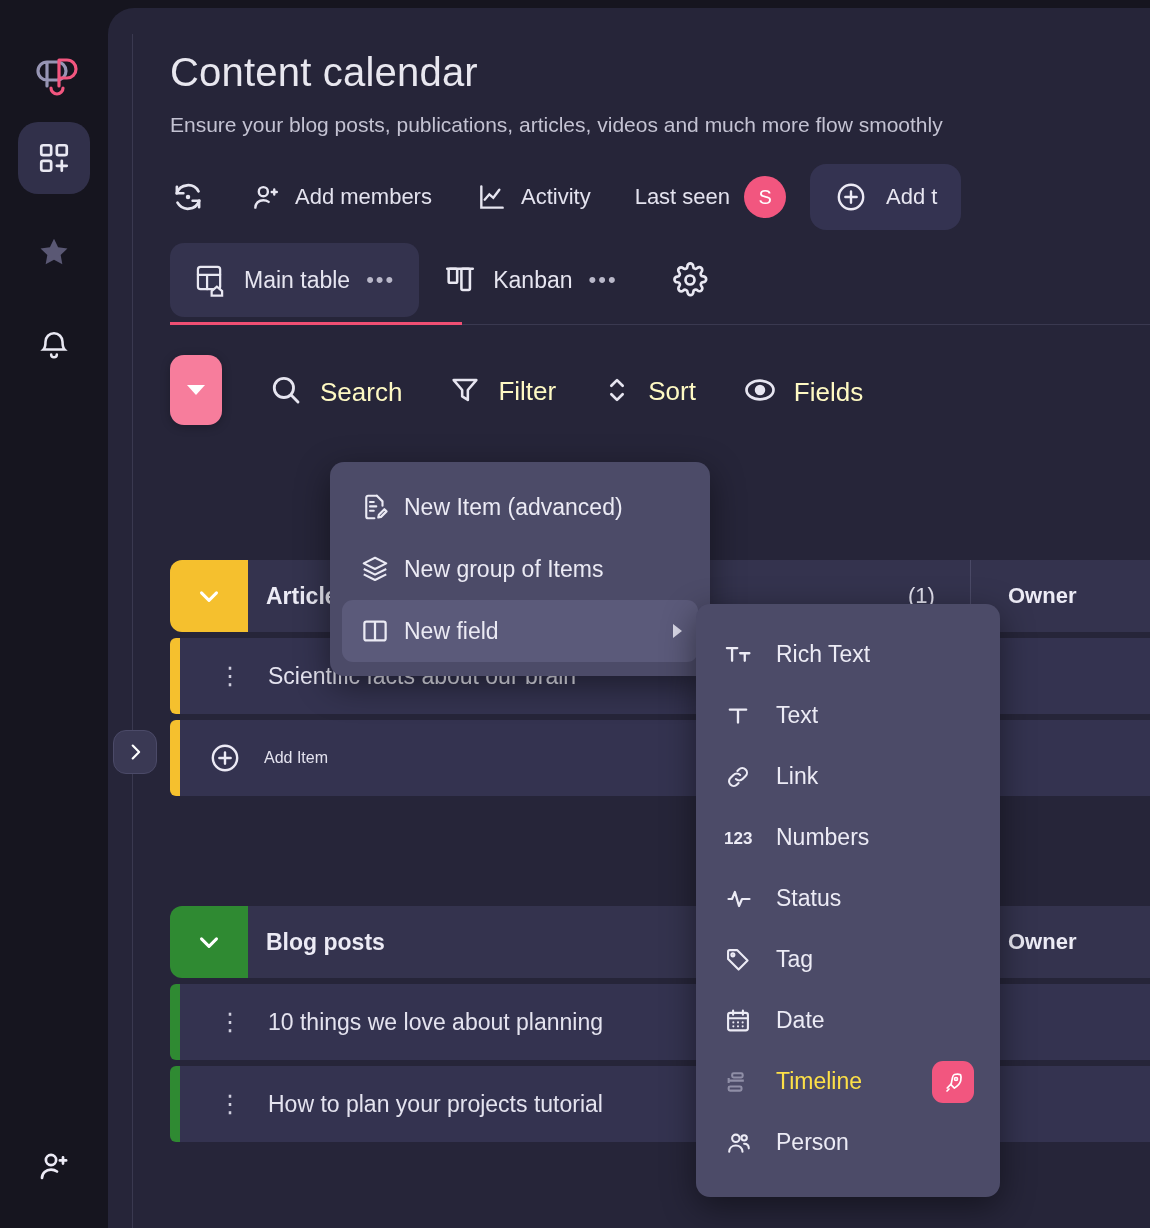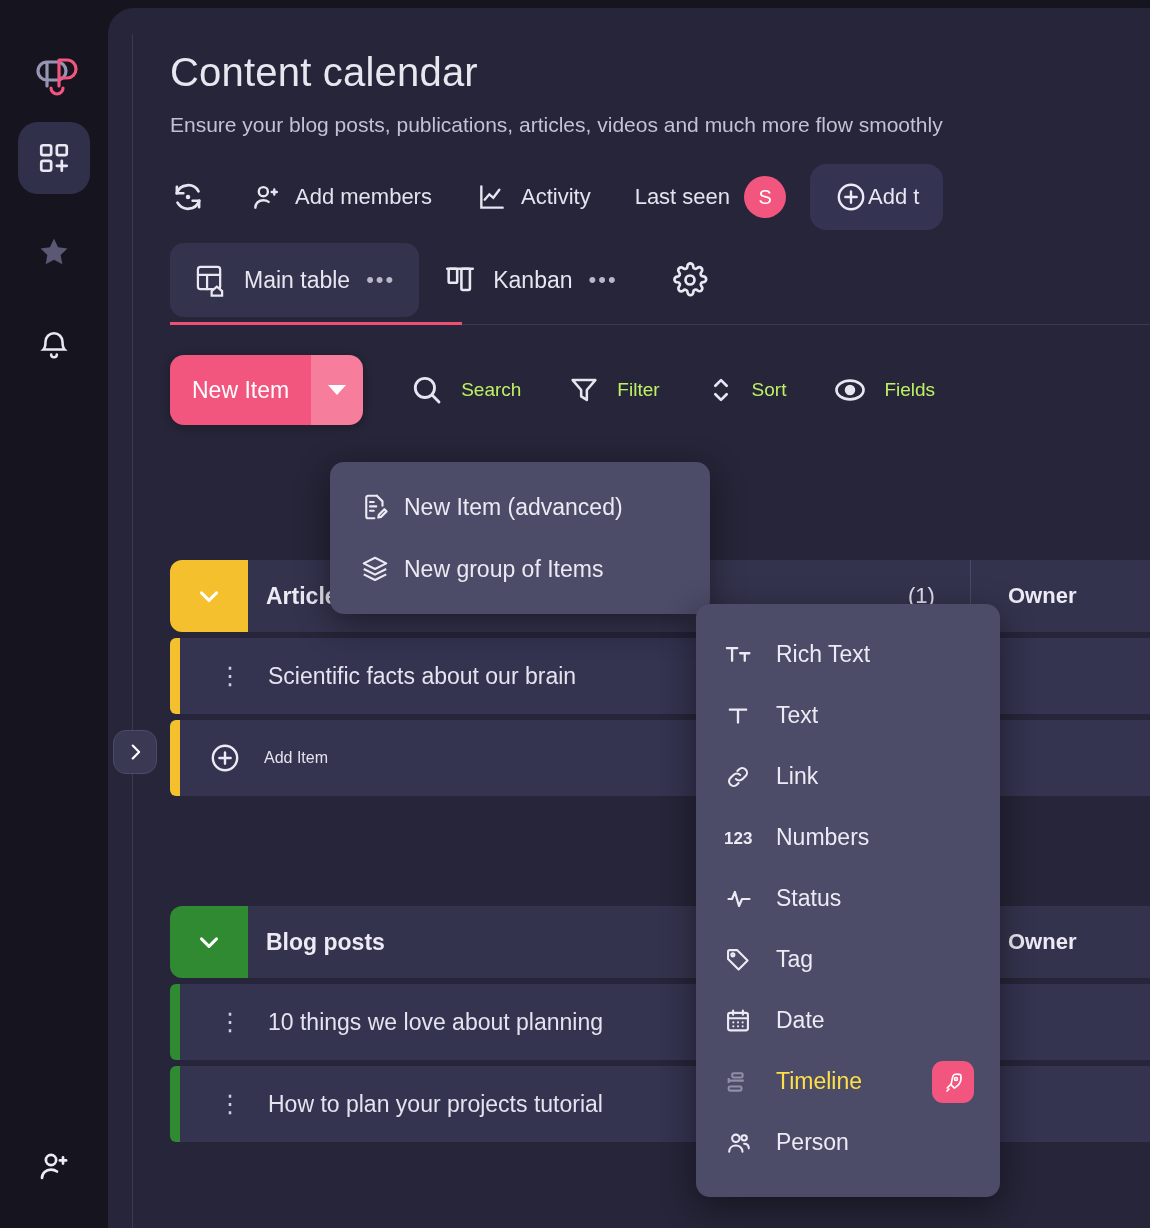--- a/index.html
+++ b/index.html
@@ -56,21 +56,21 @@
              font-size: 22px; white-space: nowrap; }
   .tb-gap { width: 44px; }
   .avatar {
     width: 42px; height: 42px; border-radius: 50%;
     background: #f2567f; color: #fff; font-size: 20px;
     display: flex; align-items: center; justify-content: center;
     margin-left: 14px;
   }
   .addto-btn {
     margin-left: 24px; height: 66px; border-radius: 16px; background: #343351;
-    display: flex; align-items: center; gap: 0; padding: 0 24px;
+    display: flex; align-items: center; gap: 18px; padding: 0 24px;
     color: #e7e6f1; font-size: 22px; white-space: nowrap;
   }
 
   
   .tabs { margin-top: 12px; display: flex; align-items: center; height: 74px; position: relative; }
   .tab {
     display: flex; align-items: center; gap: 16px; height: 74px;
     padding: 18px 24px; border-radius: 14px; color: #e6e5f0; font-size: 23px;
     white-space: nowrap;
   }
@@ -97,21 +97,21 @@
     display: flex; align-items: center; padding: 0 22px; white-space: nowrap;
   }
   .newitem-caret {
     background: #f77d9c; width: 52px; display: flex;
     align-items: center; justify-content: center;
   }
   .caret-tri {
     width: 0; height: 0; border-left: 9px solid transparent;
     border-right: 9px solid transparent; border-top: 10px solid #fff;
   }
-  .act { display: flex; align-items: center; gap: 16px; color: #bef264; font-size: 19px; }
+  .act { display: flex; align-items: flex-end; gap: 16px; color: #fef9c3; font-size: 26px; }
   .act-gap { width: 46px; }
 
   
   .table { position: absolute; left: 62px; top: 552px; width: 1000px; }
   .grp-row { display: flex; align-items: stretch; height: 72px; margin-bottom: 6px; }
   .grp-color { width: 78px; border-radius: 12px 0 0 12px; display: flex;
                align-items: center; justify-content: center; }
   .grp-body { flex: 1; background: #34334e; border-radius: 0 12px 12px 0;
               display: flex; align-items: center; position: relative; }
   .grp-name { margin-left: 18px; font-size: 23px; color: #ecebf5; font-weight: bold; }
@@ -315,21 +315,20 @@
               <path d="M19.3 14.4a1.6 1.6 0 0 0 .32 1.76l.06.06a1.9 1.9 0 1 1-2.7 2.7l-.06-.06a1.6 1.6 0 0 0-1.76-.32 1.6 1.6 0 0 0-.97 1.47v.17a1.9 1.9 0 1 1-3.82 0v-.09a1.6 1.6 0 0 0-1.05-1.47 1.6 1.6 0 0 0-1.76.32l-.06.06a1.9 1.9 0 1 1-2.7-2.7l.06-.06a1.6 1.6 0 0 0 .32-1.76 1.6 1.6 0 0 0-1.47-.97h-.17a1.9 1.9 0 1 1 0-3.82h.09a1.6 1.6 0 0 0 1.47-1.05 1.6 1.6 0 0 0-.32-1.76l-.06-.06a1.9 1.9 0 1 1 2.7-2.7l.06.06a1.6 1.6 0 0 0 1.76.32h.08a1.6 1.6 0 0 0 .97-1.47v-.17a1.9 1.9 0 1 1 3.82 0v.09a1.6 1.6 0 0 0 .97 1.47 1.6 1.6 0 0 0 1.76-.32l.06-.06a1.9 1.9 0 1 1 2.7 2.7l-.06.06a1.6 1.6 0 0 0-.32 1.76v.08a1.6 1.6 0 0 0 1.47.97h.17a1.9 1.9 0 1 1 0 3.82h-.09a1.6 1.6 0 0 0-1.47.97z"></path>
             </svg>
           </span>
         </div>
         <div class="tabs-underline"></div>
         <div class="tabs-rule"></div>
       </div>
 
       <div class="actionbar">
         <div class="newitem">
-          <div class="newitem-main">New Item</div>
           <div class="newitem-caret">
             <span class="caret-tri"></span>
           </div>
         </div>
         <div class="act-gap"></div>
         <div class="act">
           <span>
             <svg width="36" height="36" viewBox="0 0 24 24" fill="none" stroke="#e6e5f0" stroke-width="1.9" stroke-linecap="round">
               <circle cx="10.6" cy="10.6" r="6.4"></circle>
                 <path d="M15.4 15.4L20 20"></path>
@@ -467,20 +466,30 @@
       <span class="mi-icon">
         <svg width="30" height="30" viewBox="0 0 24 24" fill="none" stroke="#ebeaf4" stroke-width="1.7" stroke-linejoin="round">
           <path d="M12 3l9 4.5-9 4.5-9-4.5z"></path>
           <path d="M3 12l9 4.5 9-4.5"></path>
           <path d="M3 16.3l9 4.5 9-4.5"></path>
         </svg>
       </span>
       <span>New group of Items</span>
     </div>
 
+    <div class="menu-item highlight">
+      <span class="mi-icon">
+        <svg width="30" height="30" viewBox="0 0 24 24" fill="none" stroke="#ebeaf4" stroke-width="1.8">
+          <rect x="3.5" y="4.5" width="17" height="15" rx="1.6"></rect>
+          <path d="M12 4.5v15"></path>
+        </svg>
+      </span>
+      <span>New field</span>
+      <span class="submenu-arrow"></span>
+    </div>
   </div>
 
   <div class="menu" id="field-submenu">
 
     <div class="sub-item">
       <span class="si-icon">
         <svg width="30" height="28" viewBox="0 0 26 24" fill="none" stroke="#ecebf5" stroke-width="2" stroke-linecap="round">
           <path d="M2.5 6h9M7 6v11"></path>
           <path d="M14 10.5h8M18 10.5v6.5"></path>
         </svg>

